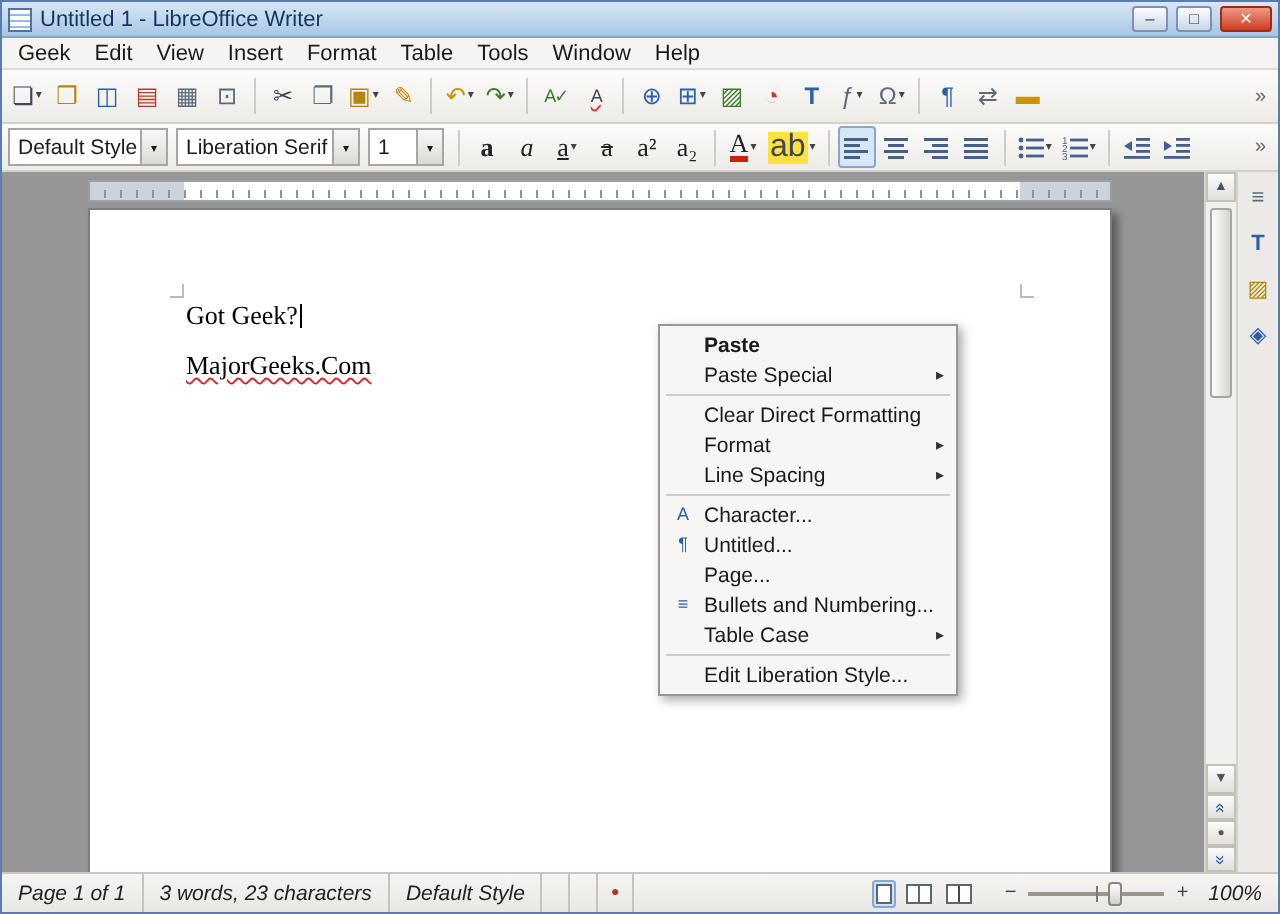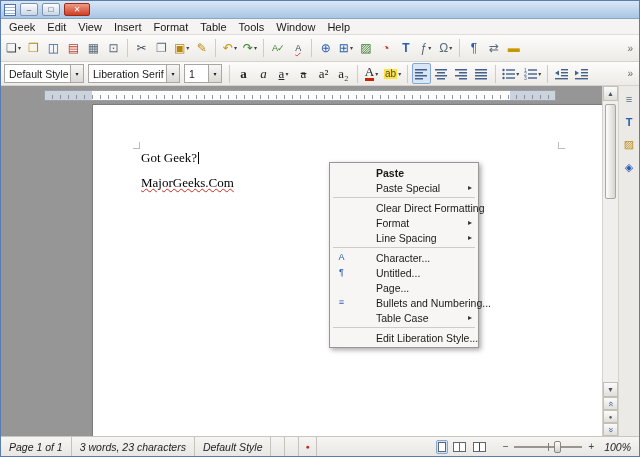--- a/index.html
+++ b/index.html
@@ -46,49 +46,49 @@
   .combo{display:flex;align-items:stretch;background:#fff;border:1px solid #a8a6a2;
     height:19px;font-size:10.5px;margin-right:3px;}
   .combo-val{flex:1;display:flex;align-items:center;padding:0 4px;white-space:nowrap;overflow:hidden;}
   .combo-btn{width:13px;display:flex;align-items:center;justify-content:center;font-size:6px;
     background:linear-gradient(#f7f7f7,#dcdad6);border-left:1px solid #a8a6a2;}
   .w-style{width:80px}.w-font{width:92px}.w-size{width:38px}
   .fmt{font-family:"Liberation Serif",serif;font-size:13px;color:#222;}
   .fb-b{font-weight:bold}.fb-i{font-style:italic}.fb-u{text-decoration:underline}
   .fb-s{text-decoration:line-through}
   .fc{border-bottom:3px solid #cc2200;line-height:.9;}
-  .hl{background:#ffe23d;font-size:10px;padding:0 1px;}
+  .hl{background:#ffe23d;font-size:16px;padding:0 1px;}
   .tbtn.active{background:#d8e6f6;border:1px solid #86a7cf;}
   
   .workspace{flex:1;display:flex;min-height:0;}
   .canvas{flex:1;position:relative;background:#969696;overflow:hidden;}
   .ruler{position:absolute;left:43px;top:4px;width:512px;height:11px;background:#fff;
     border:1px solid #9aa0a8;}
   .ruler-shade{position:absolute;top:0;bottom:0;background:#ccd3dc;}
   .ruler-shade.l{left:0;width:47px;} .ruler-shade.r{right:0;width:45px;}
   .ruler-ticks{position:absolute;left:0;right:0;bottom:1px;height:4px;
     background:repeating-linear-gradient(90deg,transparent 0 7px,#8a919b 7px 8px);}
   .page{position:absolute;left:43px;top:18px;width:512px;height:345px;background:#fff;
-    border:1px solid #7d7d7d;box-shadow:3px 3px 4px rgba(0,0,0,.4);margin-left:48px;}
+    border:1px solid #7d7d7d;box-shadow:3px 3px 4px rgba(0,0,0,.4);}
   .mark{position:absolute;width:7px;height:7px;border:0 solid #b8bcc0;}
   .mark.tl{left:40px;top:37px;border-right-width:1px;border-bottom-width:1px;}
   .mark.tr{left:465px;top:37px;border-left-width:1px;border-bottom-width:1px;}
   .page-text{position:absolute;left:48px;top:46px;font-family:"Liberation Serif",serif;
     font-size:13px;color:#000;}
   .line{line-height:14px;}
   .line + .line{margin-top:11px;}
   .misspelled{text-decoration:underline wavy #cc2a1e;text-decoration-thickness:1px;}
   .cursor{display:inline-block;width:1px;height:12px;background:#000;margin-left:1px;
     vertical-align:-2px;}
   
   .ctx{position:absolute;left:328px;top:76px;width:150px;background:#f7f6f4;
     border:1px solid #979797;box-shadow:2px 2px 5px rgba(0,0,0,.35);padding:2px 1px;font-size:10.5px;}
   .ctx-item{display:flex;align-items:center;height:15px;padding:0 5px 0 3px;gap:3px;cursor:default;}
   .ctx-icon{width:15px;flex:0 0 15px;text-align:center;font-size:9px;line-height:1;}
-  .ctx-label{flex:1;white-space:nowrap;margin-left:24px;}
+  .ctx-label{flex:1;white-space:nowrap;}
   .ctx-sub{font-size:8px;color:#333;}
   .ctx-sep{height:1px;background:#cfccc7;margin:2px 2px;}
   .b{font-weight:bold;}
   
   .vscroll{flex:0 0 16px;background:#f0efed;border-left:1px solid #d5d2cc;
     display:flex;flex-direction:column;align-items:stretch;}
   .sc-btn{height:15px;display:flex;align-items:center;justify-content:center;font-size:7px;
     color:#4a5563;background:linear-gradient(#fbfbfa,#e2dfda);border:1px solid #c3c0ba;}
   .sc-track{flex:1;position:relative;}
   .sc-thumb{position:absolute;left:2px;right:2px;top:3px;height:95px;border:1px solid #a9a6a0;
@@ -124,20 +124,21 @@
     border-radius:2px;background:linear-gradient(#fdfdfd,#d4d1cb);}
   .zoom-label{padding:0 8px 0 2px;min-width:34px;text-align:right;}
 </style>
 </head>
 <body>
 
 <div class="window">
 
   <div class="titlebar">
     <span class="app-icon"></span>
+    <span class="title-text">Untitled 1 - LibreOffice Writer</span>
     <span class="win-btn">–</span>
     <span class="win-btn">□</span>
     <span class="win-btn close">✕</span>
   </div>
 
   <div class="menubar">
     <span class="menu-item">Geek</span>
     <span class="menu-item">Edit</span>
     <span class="menu-item">View</span>
     <span class="menu-item">Insert</span>

